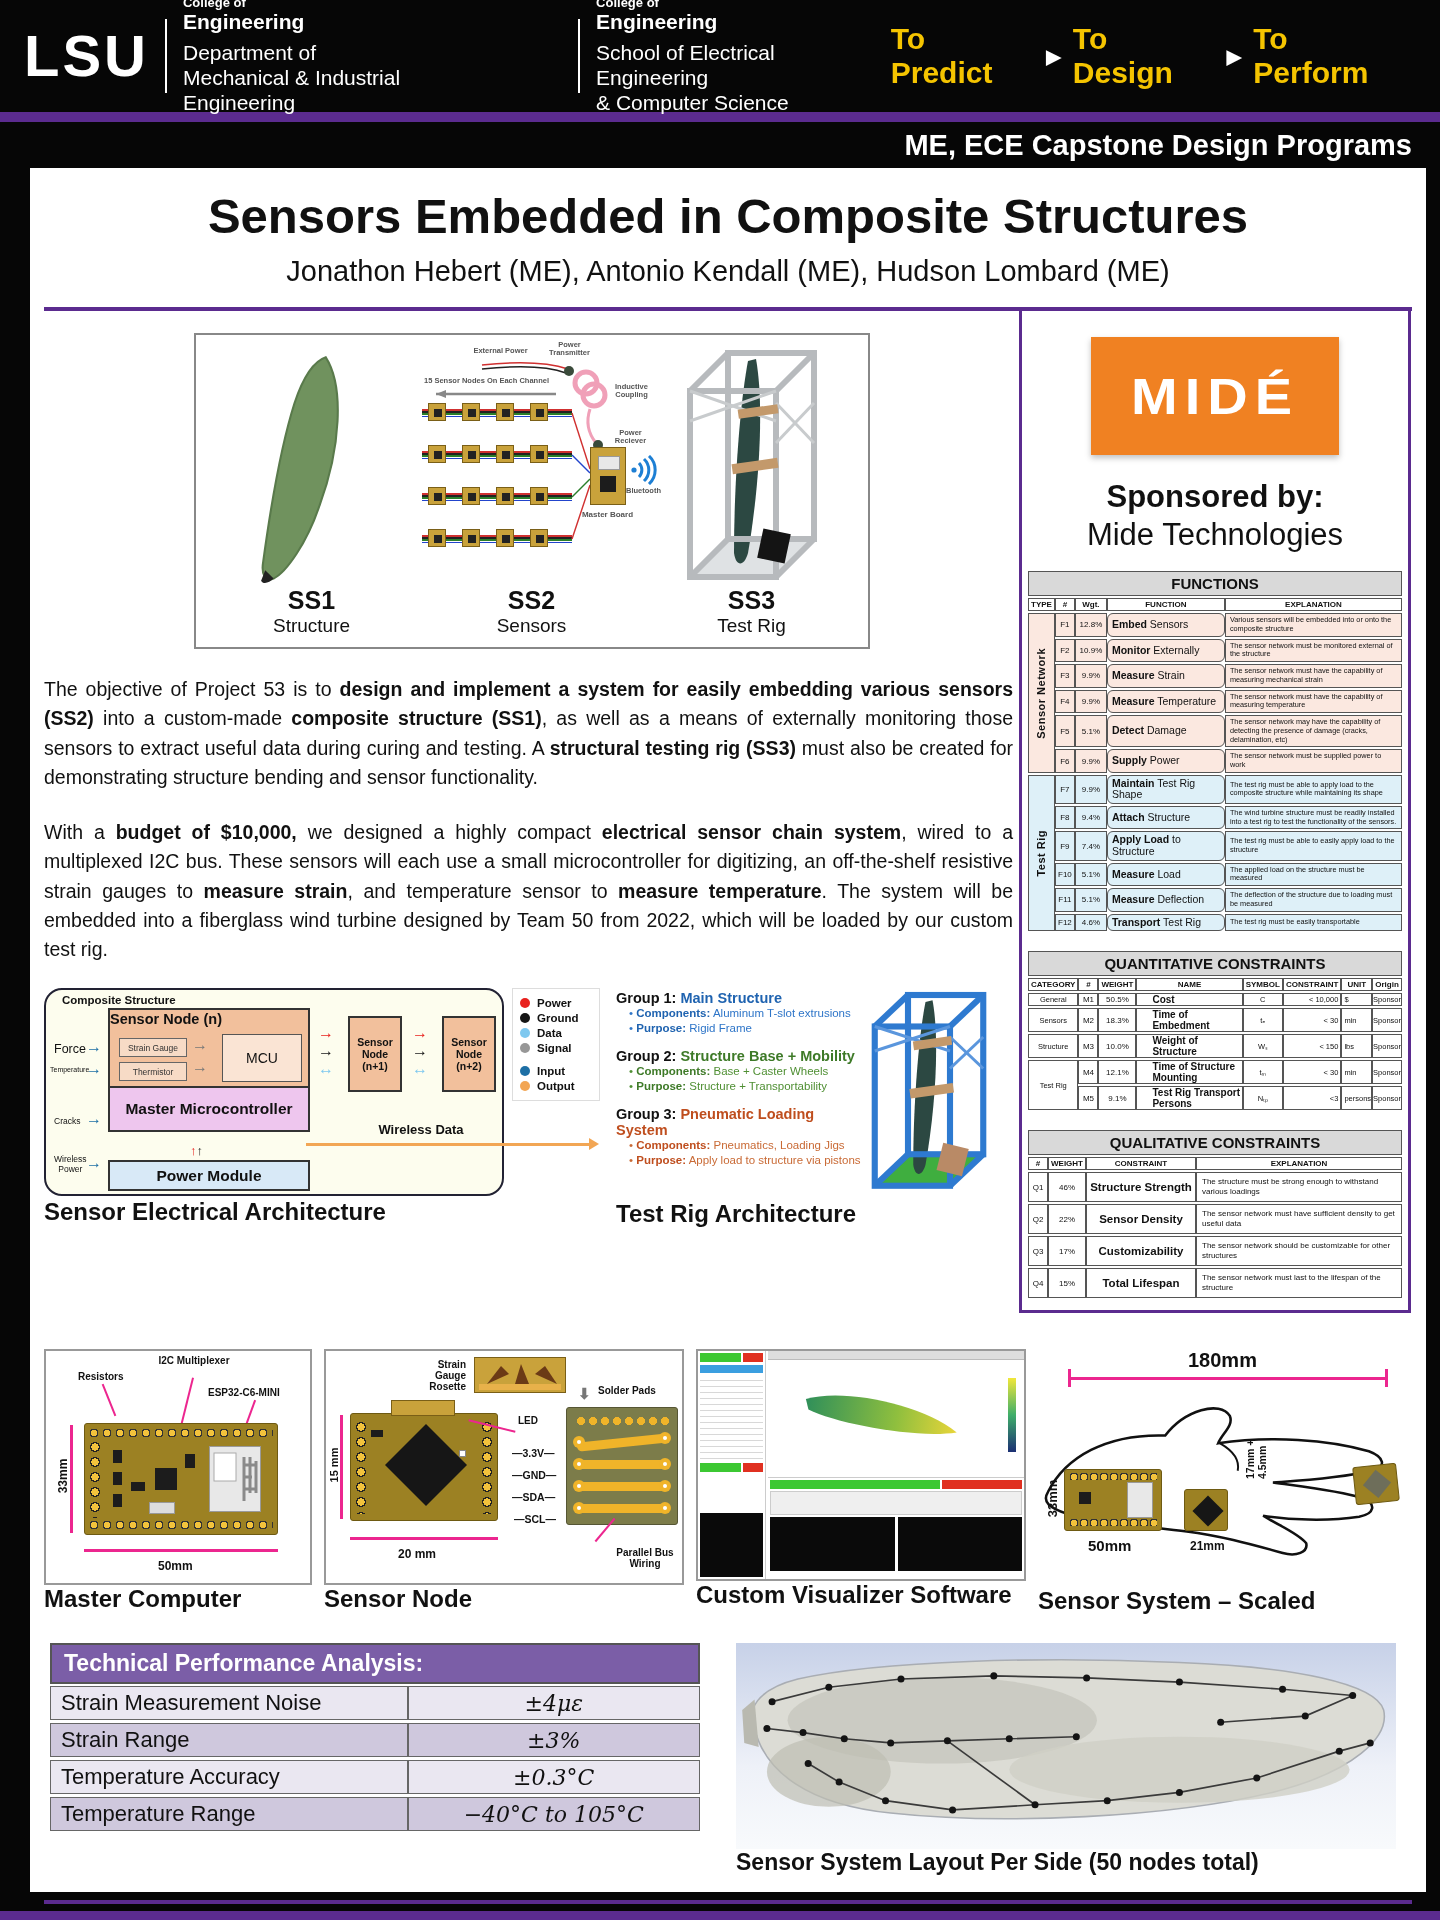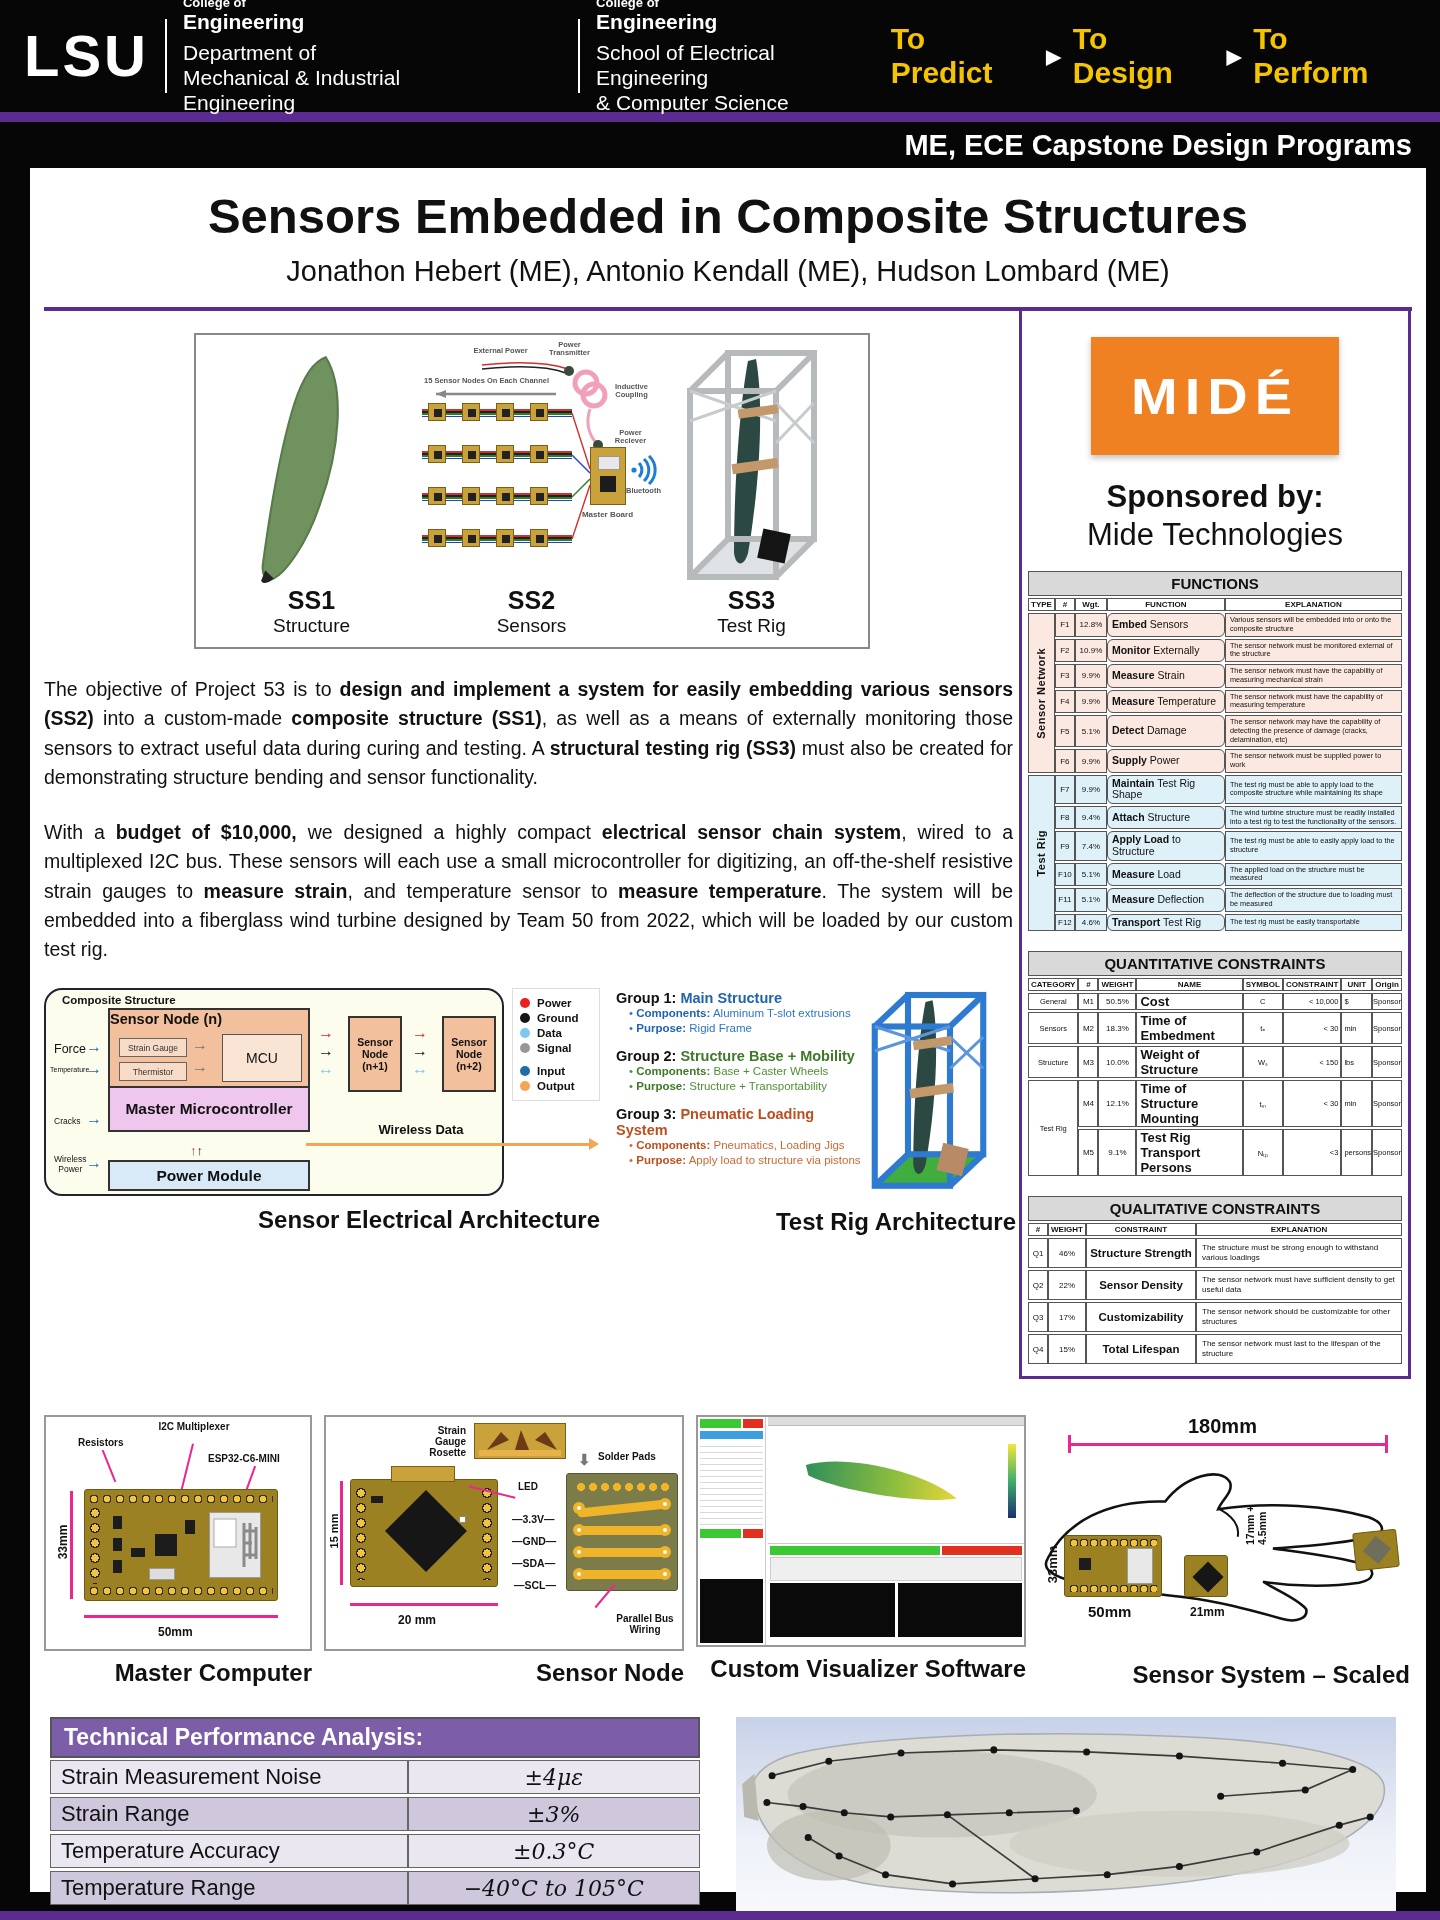--- a/index.html
+++ b/index.html
@@ -47,21 +47,21 @@
   .chip::after { content:""; position:absolute; left:5px; top:5px; width:8px; height:8px; background:#222; }
   .wires { position:absolute; height:8px; display:flex; flex-direction:column; justify-content:space-between; }
   .wires i { display:block; height:1.5px; }
 
   
   .para { margin-top:26px; font-size:19.5px; line-height:1.5; text-align:justify; padding-right:6px; }
   .b { font-weight:700; }
 
   
   .diagrow { display:flex; gap:16px; margin-top:24px; }
-  .figcap { text-align:right; font-weight:800; font-size:24px; margin-top:8px; }
+  .figcap { text-align:left; font-weight:800; font-size:24px; }
 
   .sea { position:relative; width:556px; height:210px; }
   .sea-box { position:absolute; left:0; top:0; width:460px; height:208px; background:#fdfdee; border:2.5px solid #223; border-radius:18px; }
   .abs { position:absolute; }
   .sea-node { background:#f2c09c; border:2px solid #333; }
   .sea-sub { background:#f7dbc6; border:1.5px solid #666; display:flex; align-items:center; justify-content:center; font-size:8.5px; color:#333; }
   .legend { position:absolute; right:0; top:0; width:88px; background:#fff; border:1px solid #ddd; padding:5px 7px; }
   .leg-row { display:flex; align-items:center; gap:7px; font-size:11.5px; font-weight:700; margin:3px 0; }
   .dot { width:10px; height:10px; border-radius:50%; flex:none; }
   .gap-top { margin-top:11px; }
@@ -129,21 +129,21 @@
   .ct th { font-size:8px; background:#fff; padding:1px 2px; }
   .sn-bg { background:#fbe8e0; }
   .tr-bg { background:#def0f8; }
   .idc { font-size:8px; text-align:center; width:20px; }
   .wgc { font-size:8px; text-align:center; width:32px; }
   .fnc { font-size:10.5px; padding:2px 4px; width:118px; line-height:1.1;border-radius:6px; }
   .exc { font-size:7.3px; padding:2px 4px; line-height:1.2; }
   .typecell { width:19px; text-align:center; }
   .vert { writing-mode:vertical-rl; transform:rotate(180deg); font-weight:800; font-size:11px; letter-spacing:.5px; margin:0 auto; }
   .qn-cat { font-size:7.5px; text-align:center; }
-  .qn-name { font-size:13px; font-weight:700; padding-left:3px; }
+  .qn-name { font-size:10px; font-weight:700; padding-left:15px; }
   .qn-sym { font-size:7.5px; text-align:center; }
   .qn-con { font-size:7.5px; text-align:right; padding-right:2px; }
   .qn-unit { font-size:7.5px; padding-left:2px; }
   .qn-org { font-size:7.5px; text-align:center; }
   .ql-con { font-weight:800; font-size:11.5px; text-align:center; padding:8px 2px; }
   .ql-exp { font-size:8px; padding:2px 5px; line-height:1.25; }
 
   
   .footer { display:flex; align-items:center; padding:10px 44px 0 52px; }
 </style>

